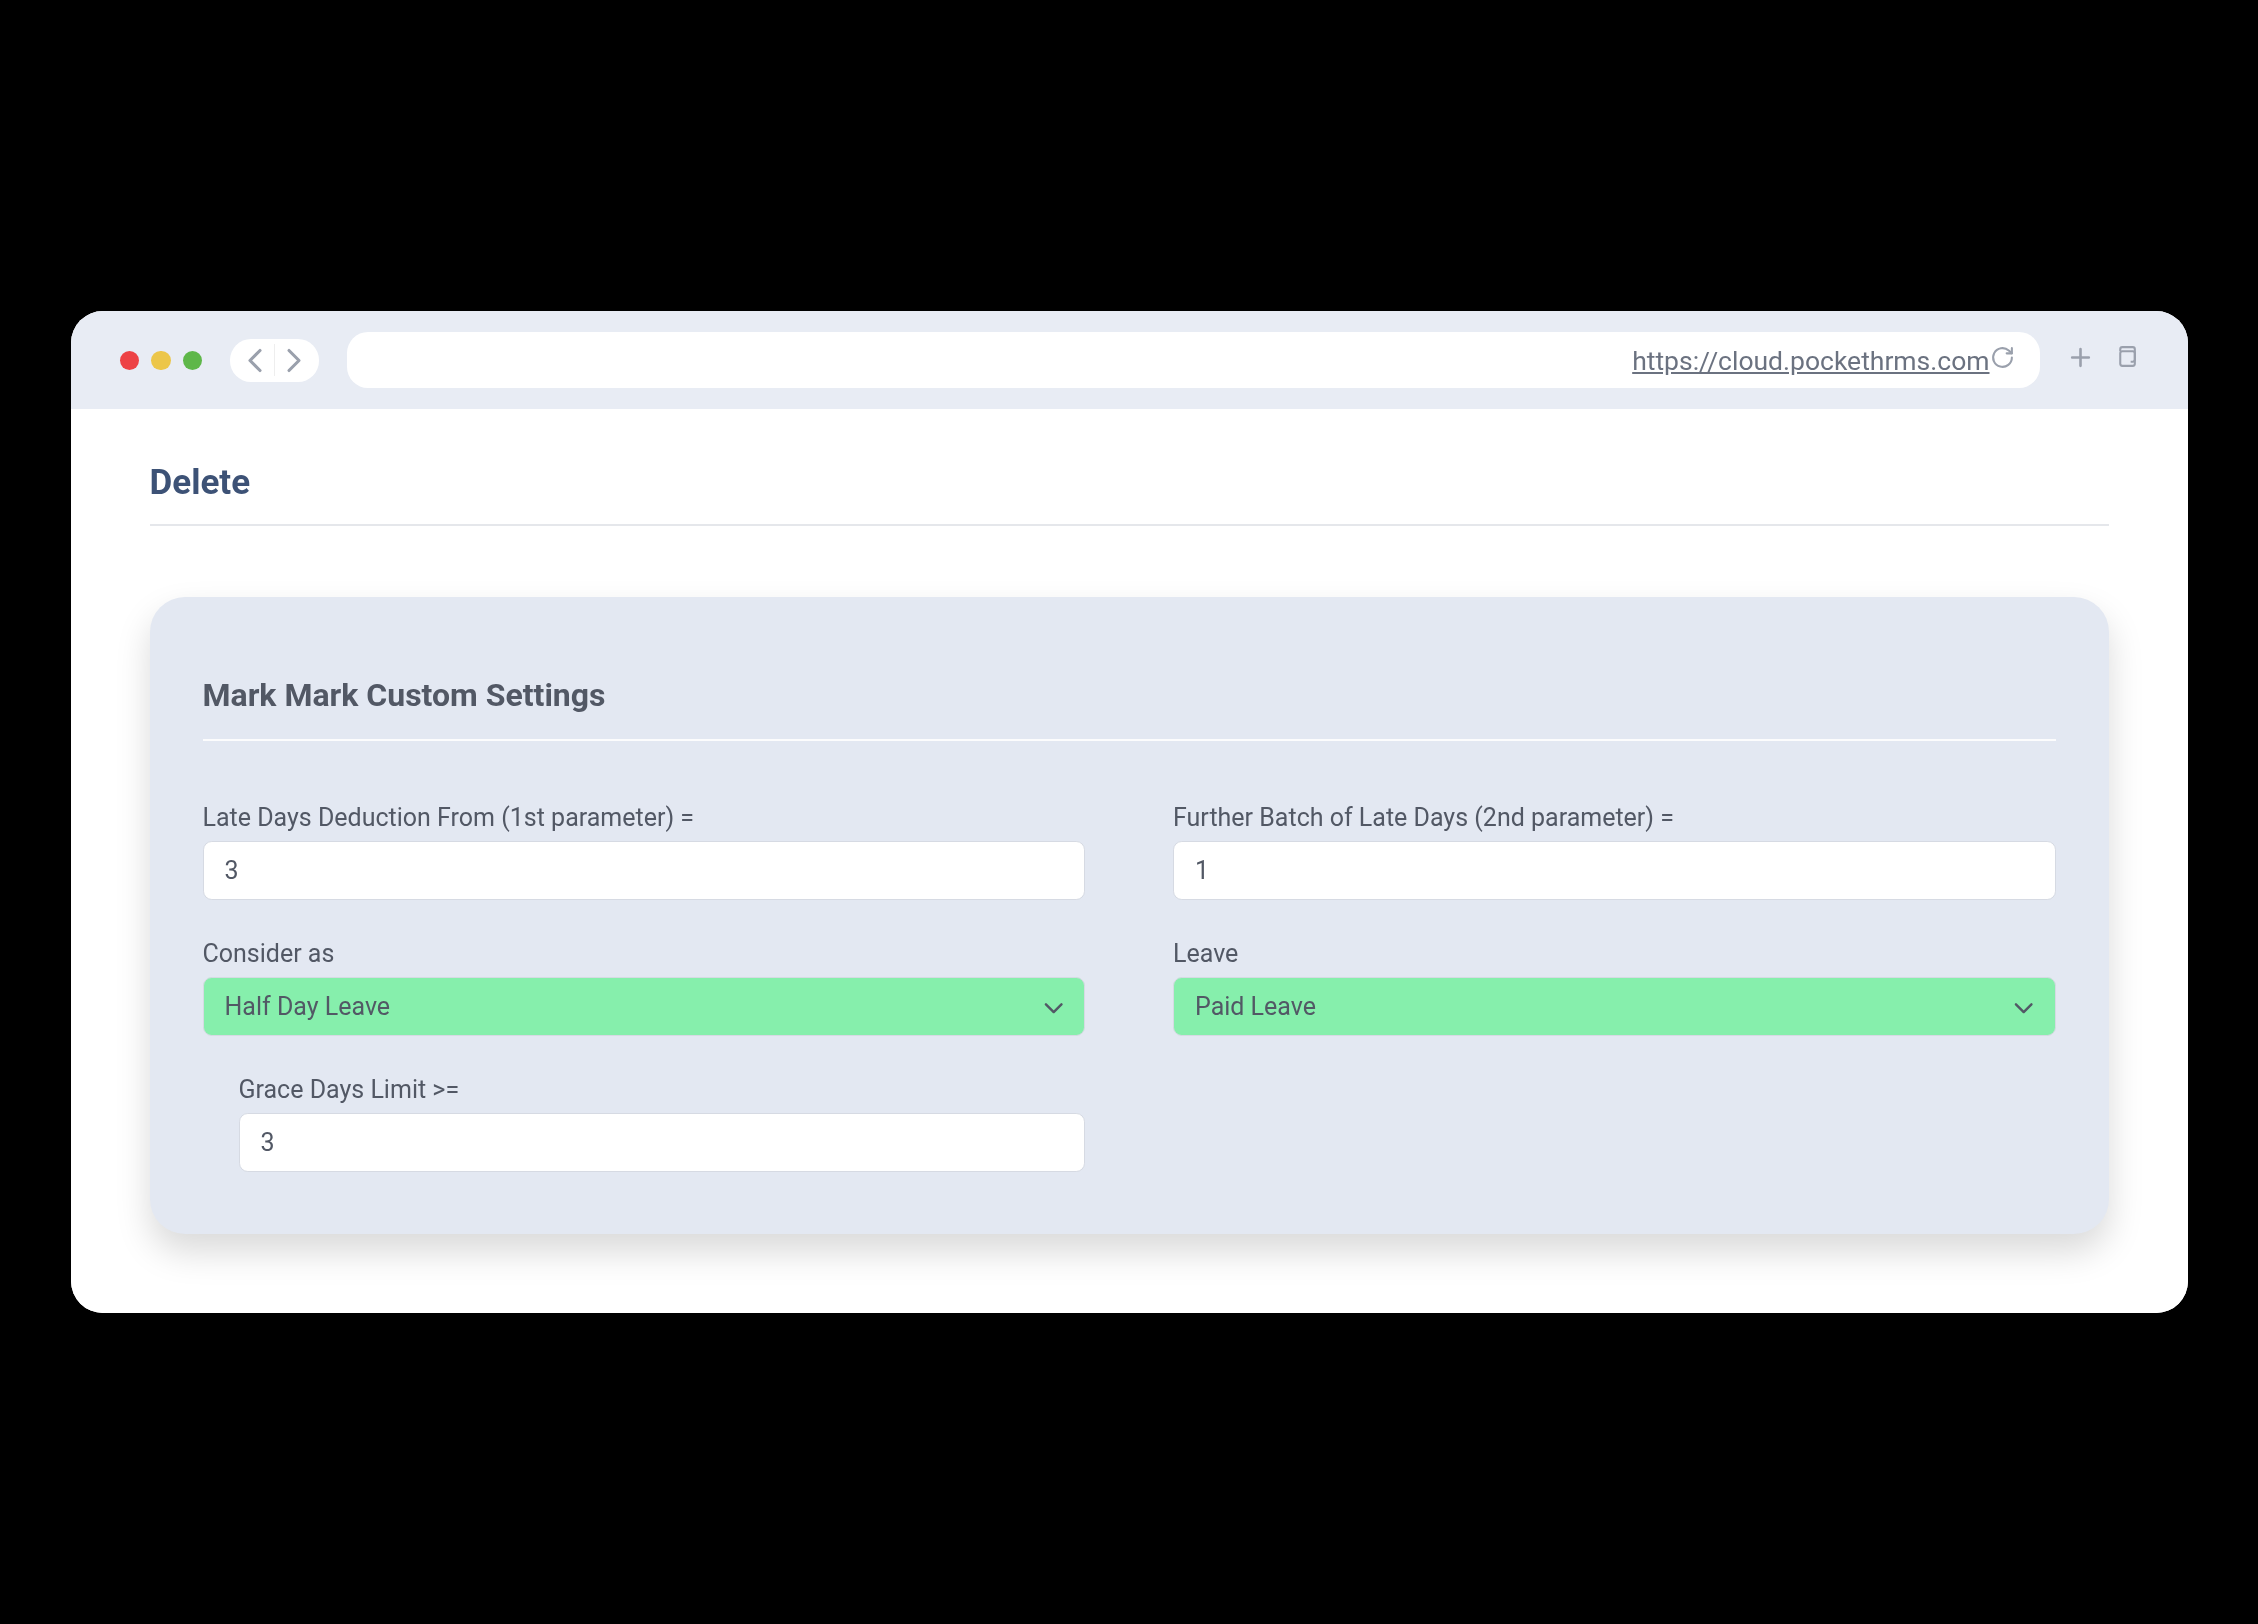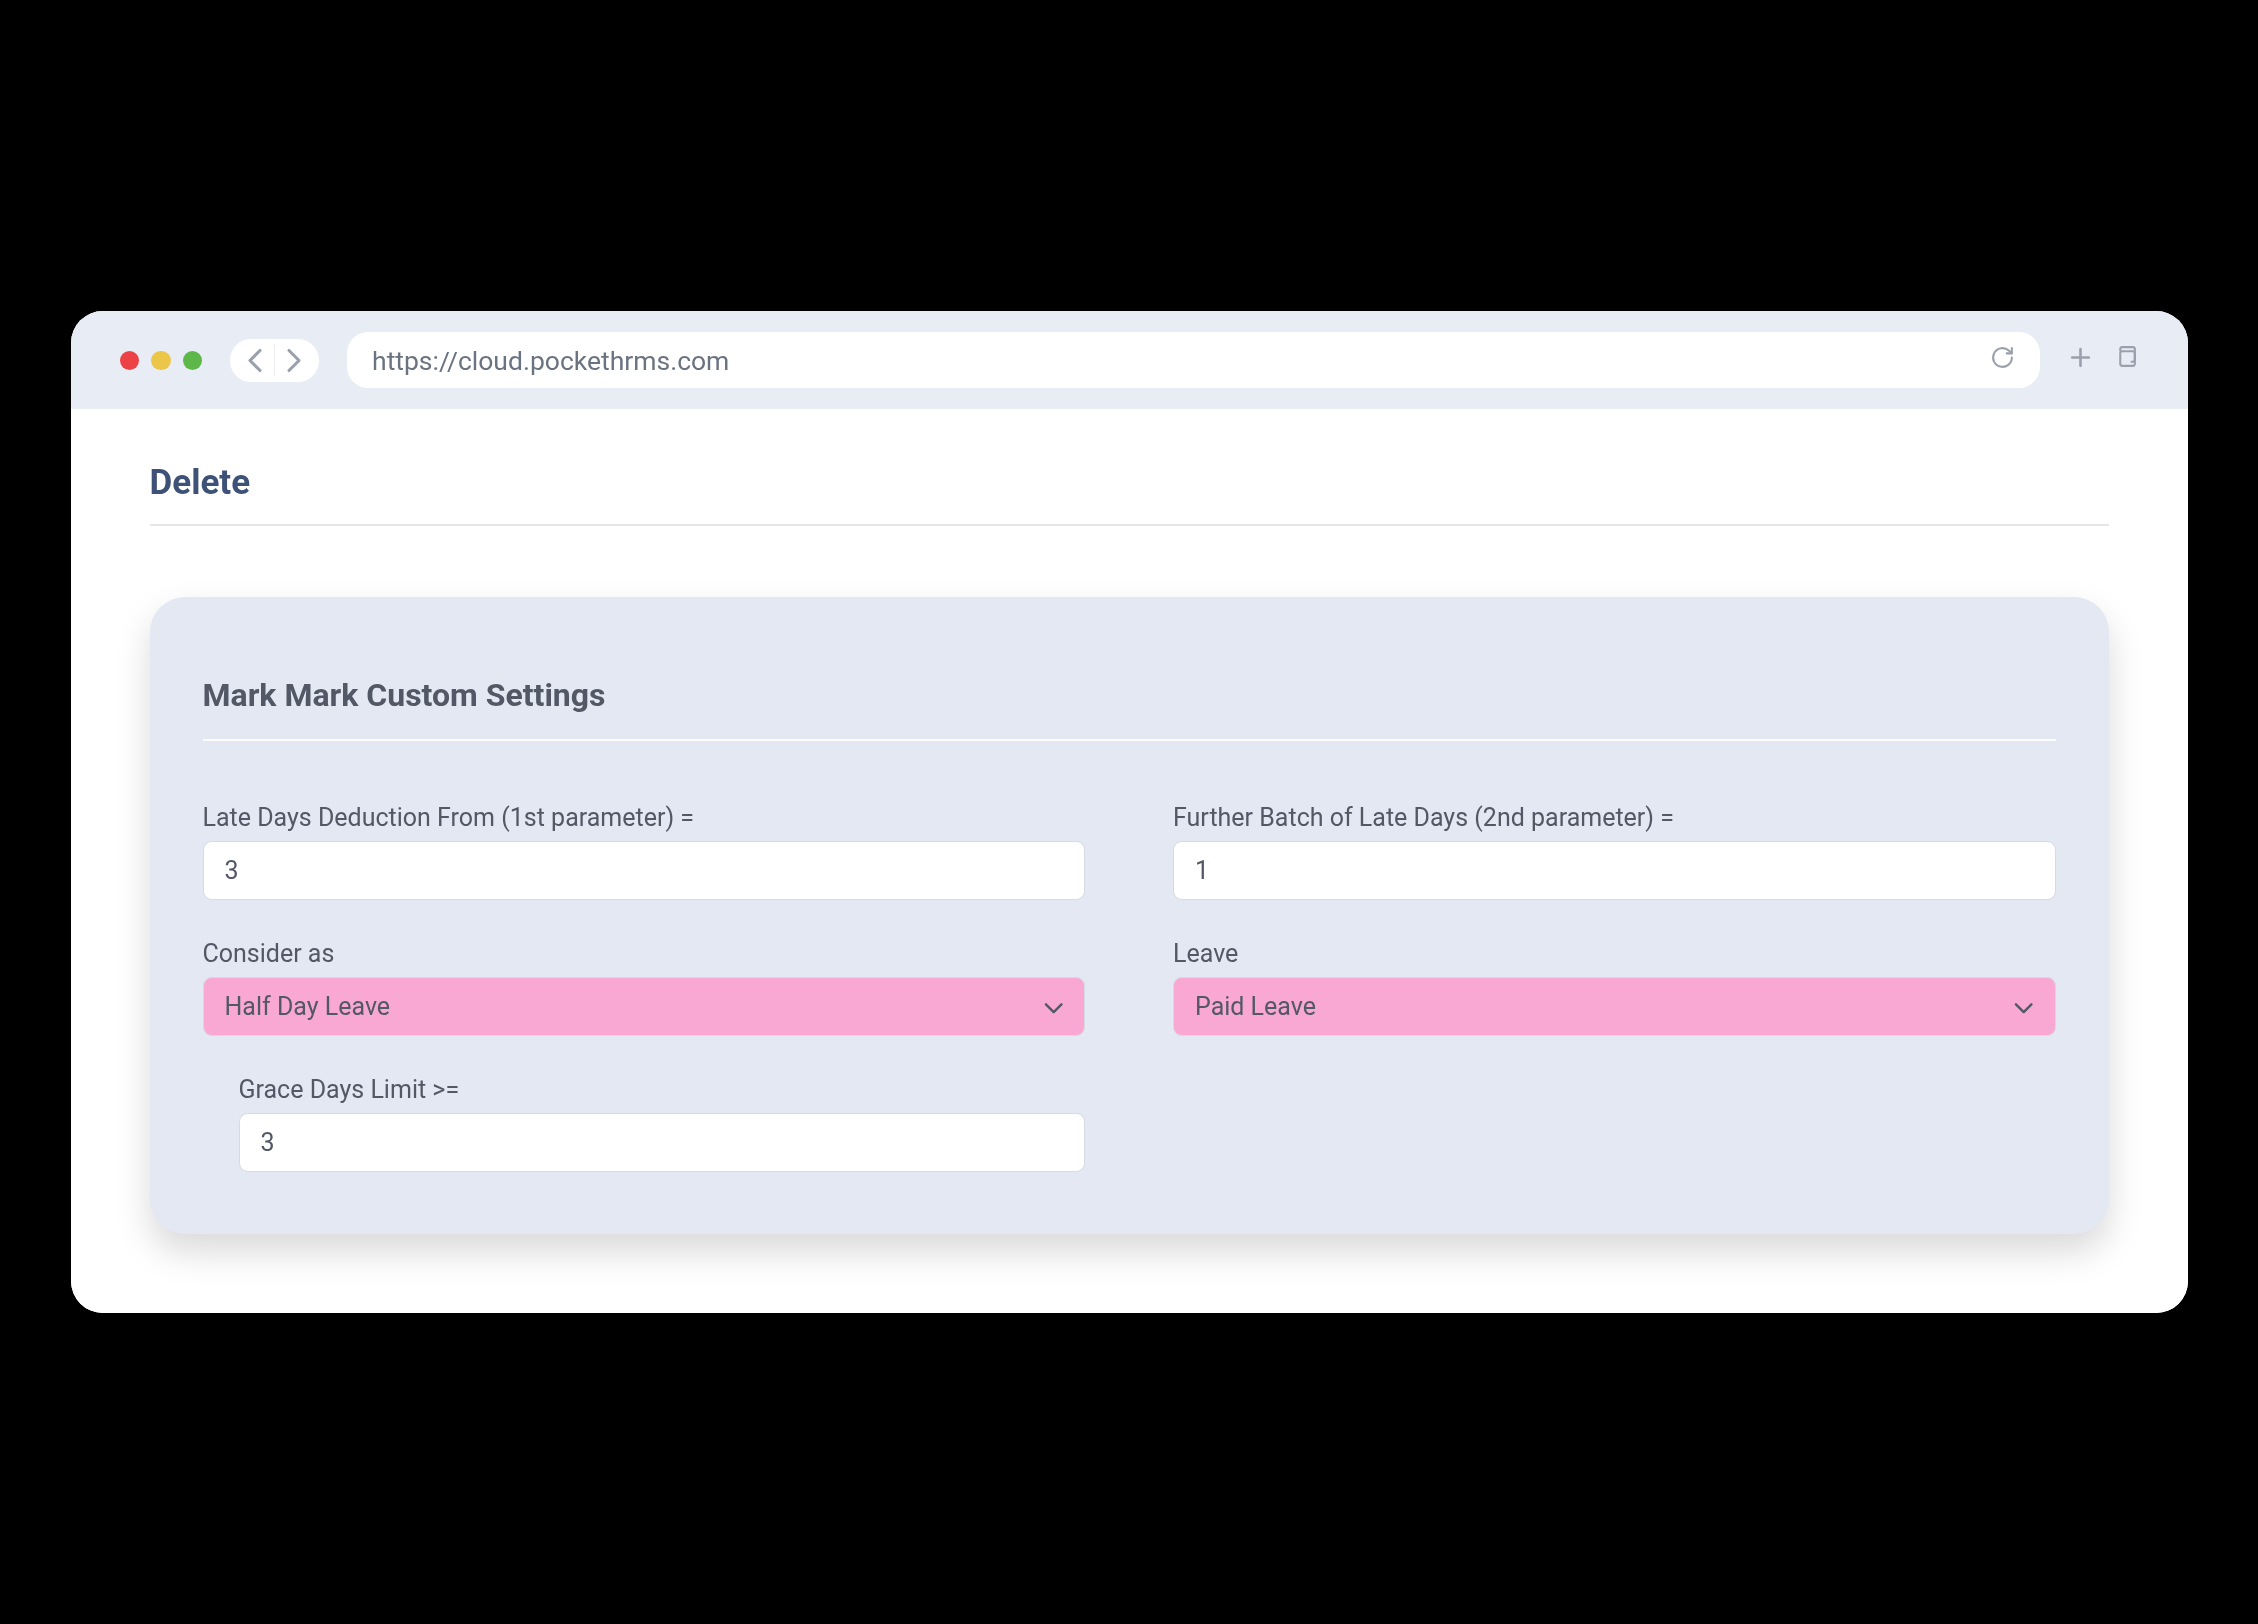--- a/index.html
+++ b/index.html
@@ -68,21 +68,22 @@
       border-radius: 21px;
       padding: 12.4px 25px;
       color: #6b7280;
       font-size: 26.5px;
       display: flex;
       align-items: center;
       justify-content: space-between;
     }
     .url-text {
       flex: 1;
-      text-align: left;
+      text-align: right;
+      text-decoration: underline;
     }
     .reload-btn {
       color: #9aa0ac;
       cursor: pointer;
     }
     .browser-actions {
       display: flex;
       gap: 21px;
       align-items: center;
     }
@@ -140,21 +141,21 @@
     .form-input {
       background: #fff;
       border: 1.8px solid #d6dae3;
       border-radius: 8.8px;
       padding: 14px 21px;
       font-size: 25px;
       color: #525865;
       outline: none;
     }
     .form-select {
-      background: #f9a8d4;
+      background: #86efac;
       border: 1.8px solid #d6dae3;
       border-radius: 8.8px;
       padding: 14px 21px;
       font-size: 25px;
       color: #525865;
       display: flex;
       justify-content: space-between;
       align-items: center;
       cursor: pointer;
     }

